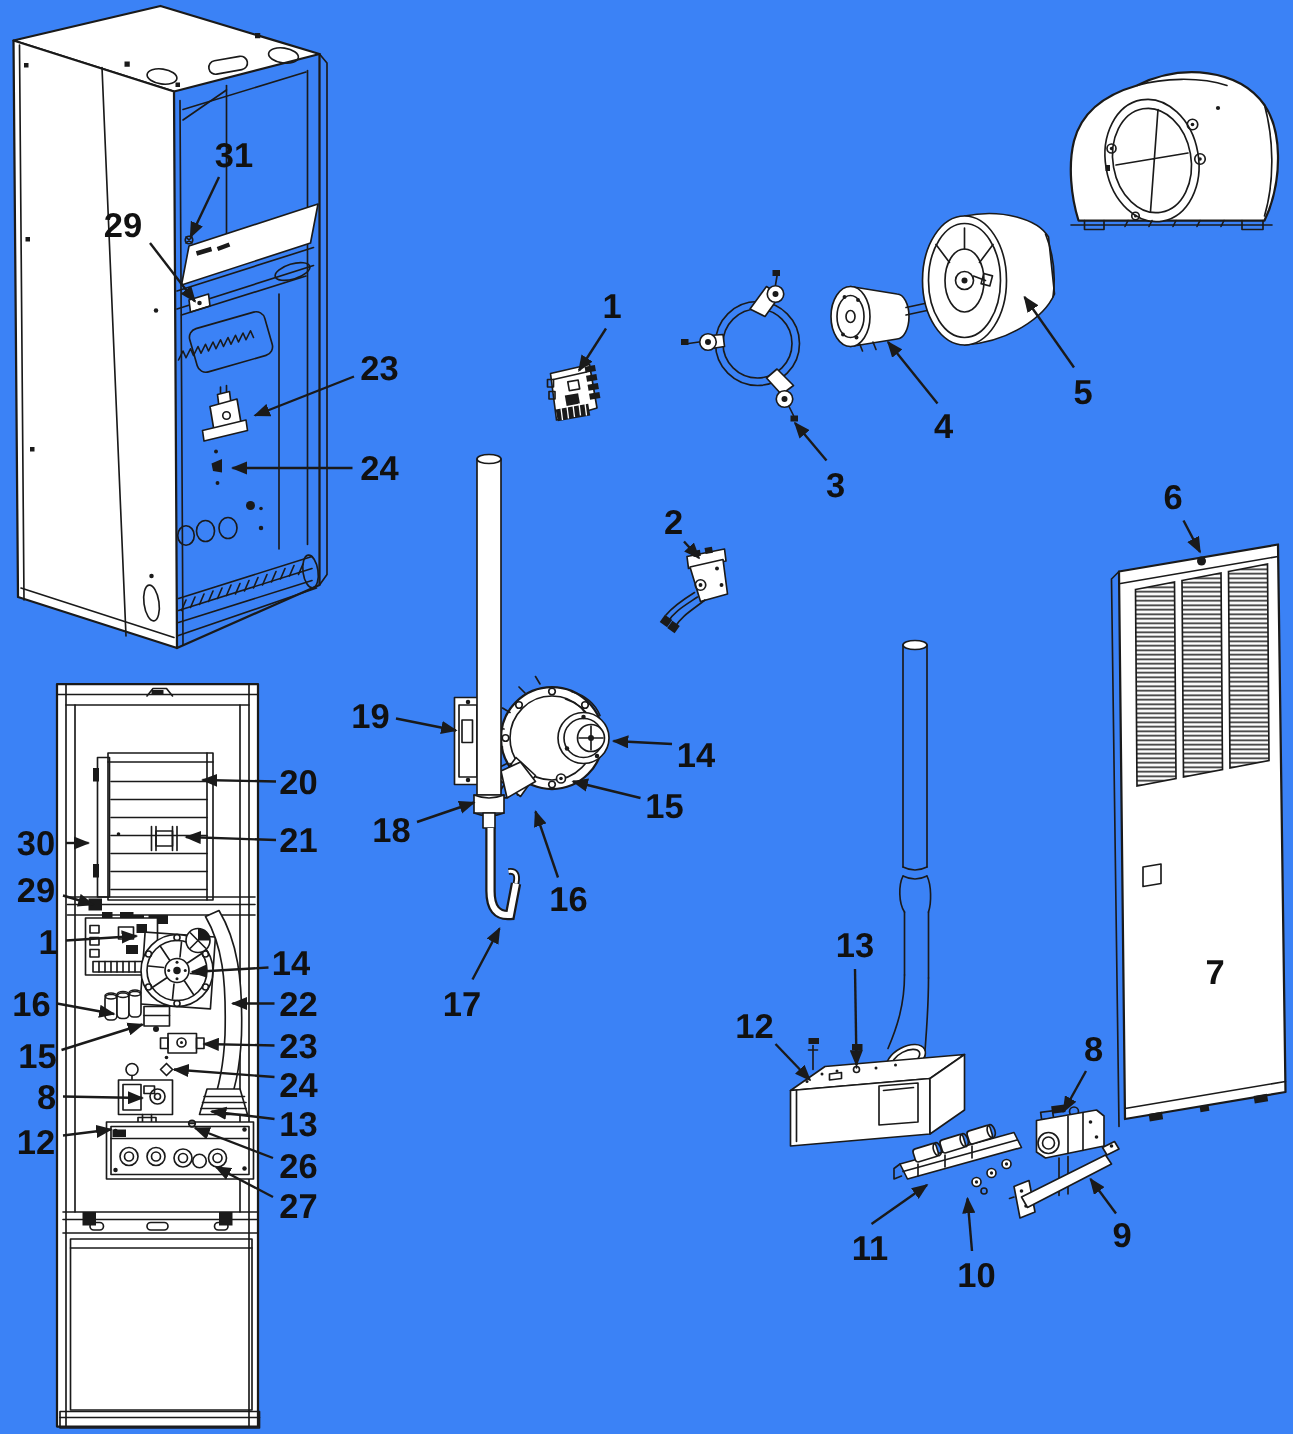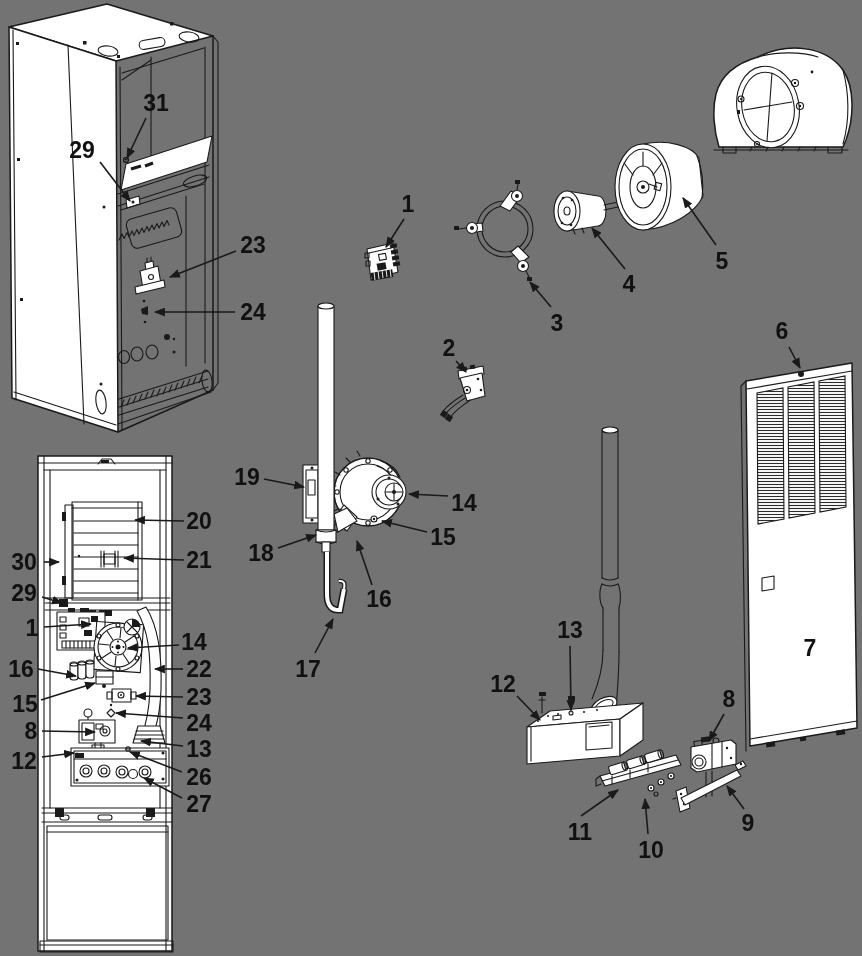--- a/index.html
+++ b/index.html
@@ -1,16 +1,16 @@
 <!DOCTYPE html>
 <html><head>
 <meta charset="utf-8">
 <style>
   html,body{margin:0;padding:0;background:#fff;}
-  .stage{position:relative;width:862px;height:956px;background:#737373;overflow:hidden;
+  .stage{position:relative;width:862px;height:956px;background:#3b82f6;overflow:hidden;
          font-family:"Liberation Sans",sans-serif;}
   svg{display:block;}
   .ln{fill:none;stroke:#1a1a1a;stroke-width:1.1;stroke-linejoin:round;stroke-linecap:round;}
   .lnb{fill:none;stroke:#1a1a1a;stroke-width:1.5;stroke-linejoin:round;stroke-linecap:round;}
   .fw{fill:#ffffff;stroke:#1a1a1a;stroke-width:1.1;stroke-linejoin:round;}
   .fwb{fill:#ffffff;stroke:#1a1a1a;stroke-width:1.5;stroke-linejoin:round;}
   .dk{fill:#1a1a1a;stroke:none;}
   .callout-text{font-family:"Liberation Sans",sans-serif;font-weight:700;font-size:23px;
                 fill:#111111;text-anchor:middle;}
   .callout-line{stroke:#1a1a1a;stroke-width:1.6;fill:none;}

